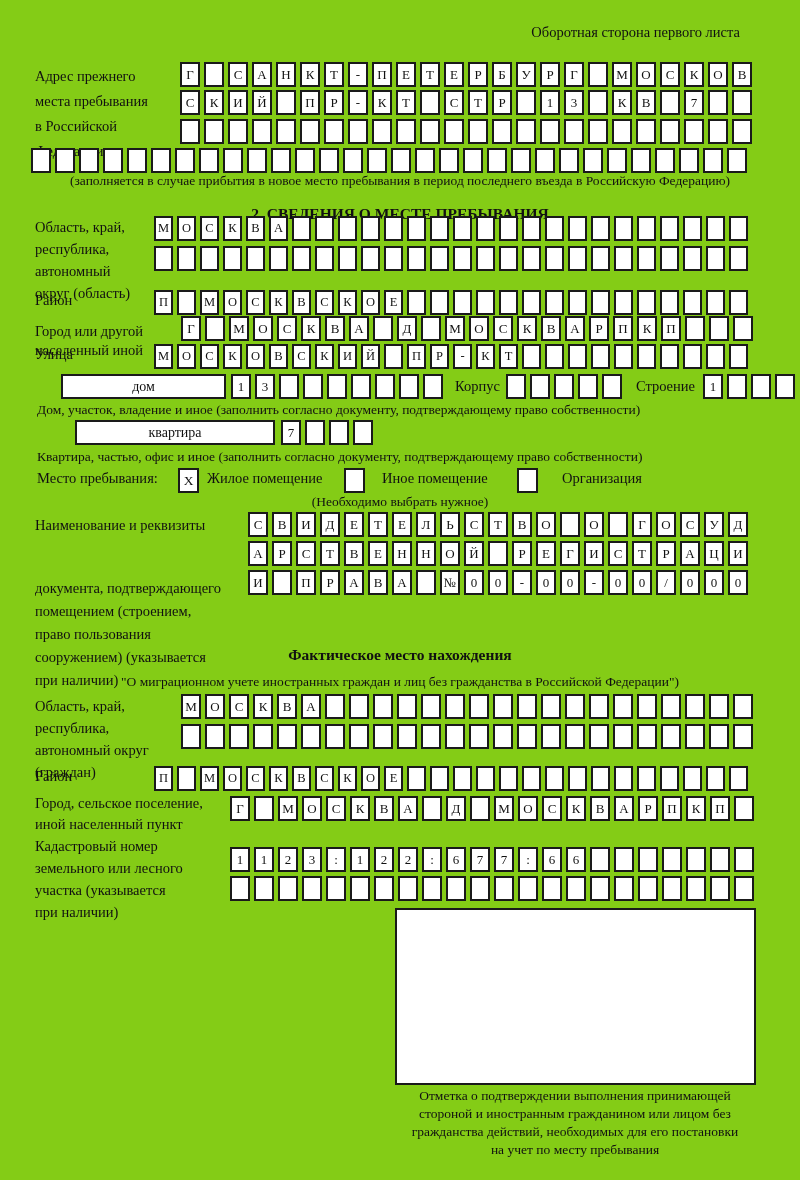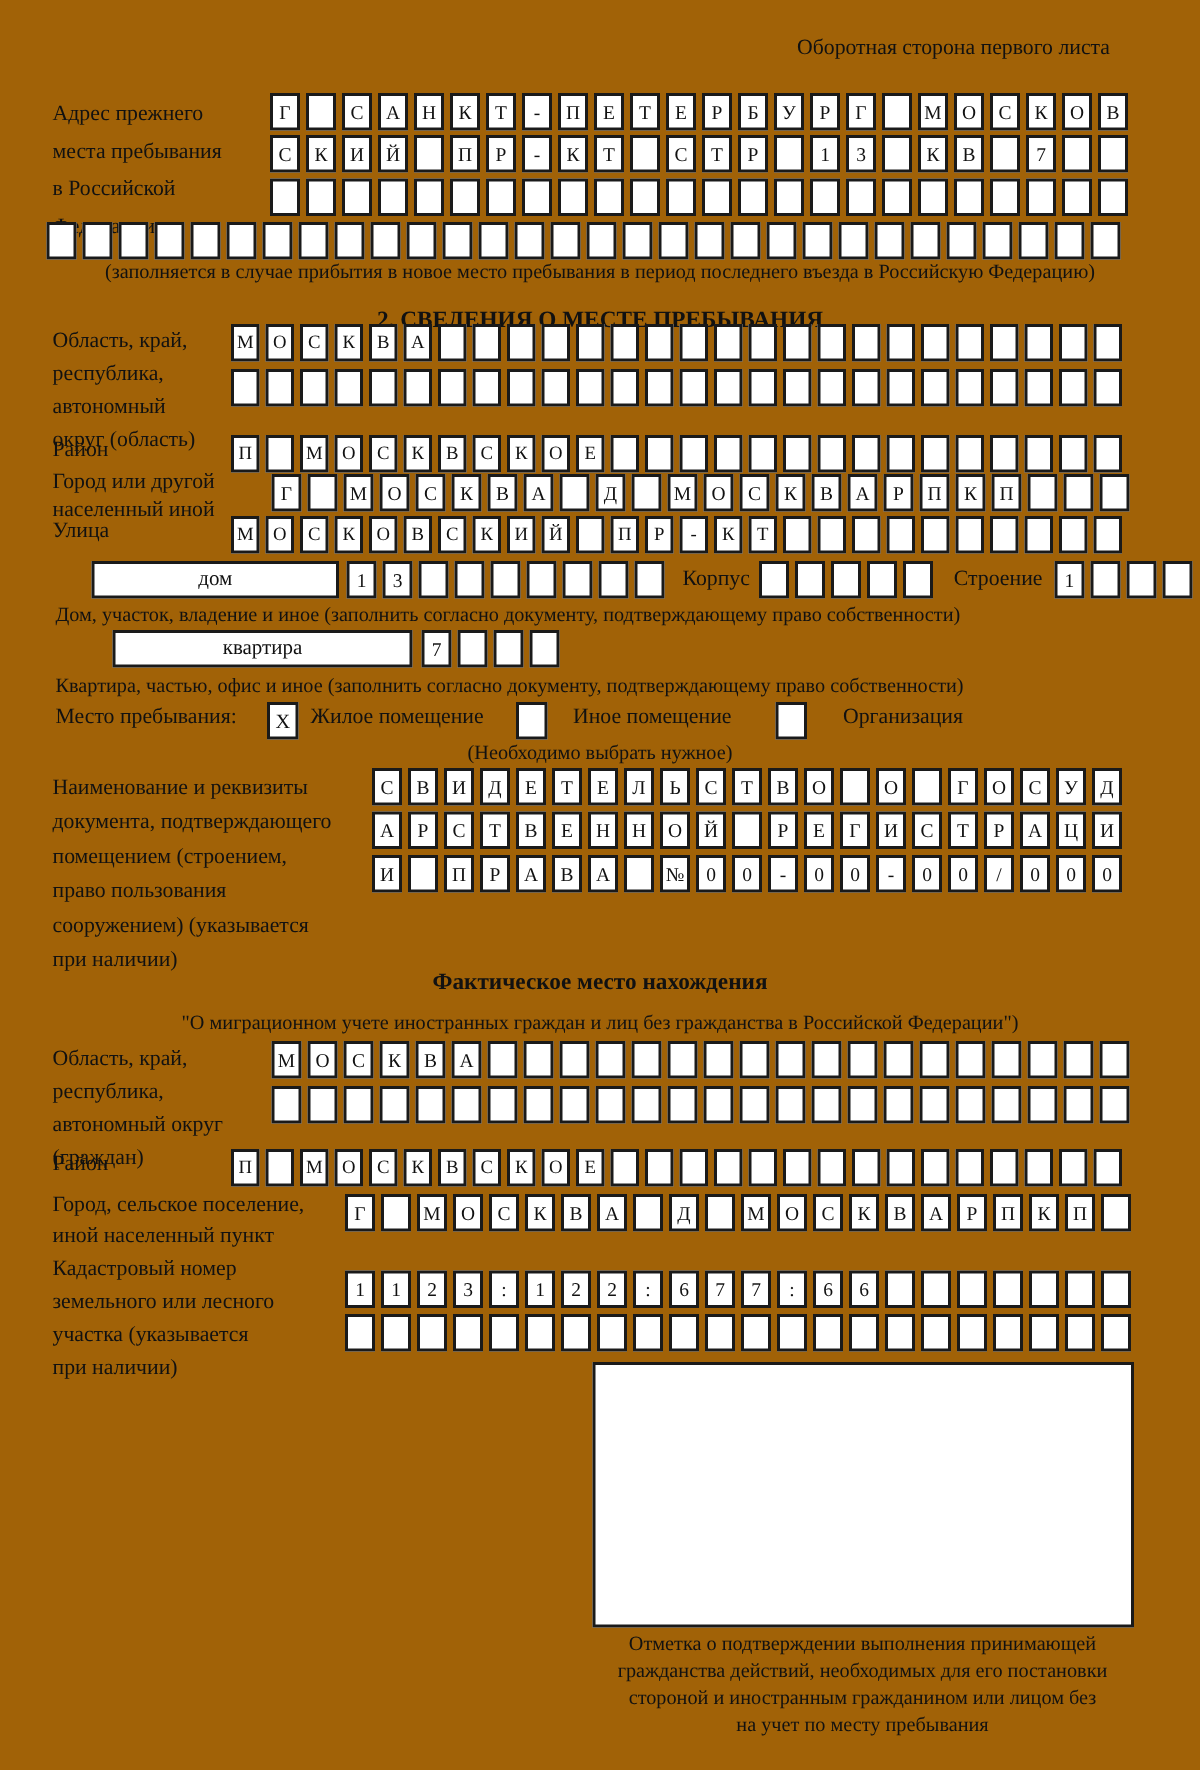--- a/index.html
+++ b/index.html
@@ -1,17 +1,17 @@
 <!DOCTYPE html>
 <html><head>
 <meta charset="utf-8">
 <style>
   html,body{margin:0;padding:0;background:#fff;}
   .page{
-    position:relative;width:800px;height:1180px;background:#a16207;
+    position:relative;width:800px;height:1180px;background:#84cc16;
     font-family:"Liberation Serif","DejaVu Serif",serif;color:#111;overflow:hidden;
   }
   .abs{position:absolute;}
   .lbl{font-size:14.5px;white-space:nowrap;}
   .lbl div{line-height:22px;}
   .note{font-size:13.5px;white-space:nowrap;}
   .center{left:0;right:0;text-align:center;}
   .title{font-weight:bold;font-size:15.5px;margin-top:13px;}
   .boxrow{position:absolute;display:flex;gap:4px;}
   .cell{
@@ -245,21 +245,21 @@
       <span class="cell"></span>
       <span class="cell"></span>
       <span class="cell"></span>
       <span class="cell"></span>
       <span class="cell"></span>
       <span class="cell"></span>
       <span class="cell"></span>
       <span class="cell"></span>
     </div>
 
-  <div class="abs lbl" style="left:35px;top:312px;">
+  <div class="abs lbl" style="left:35px;top:322px;">
     <div style="line-height:19px;">Город или другой</div>
     <div style="line-height:19px;">населенный иной</div>
   </div>
   <div class="boxrow" style="left:181px;top:316px;">
       <span class="cell">Г</span>
       <span class="cell"></span>
       <span class="cell">М</span>
       <span class="cell">О</span>
       <span class="cell">С</span>
       <span class="cell">К</span>
@@ -359,21 +359,21 @@
   <div class="abs chk" style="left:178px;top:468px;">X</div>
   <div class="abs lbl" style="left:207px;top:470px;">Жилое помещение</div>
   <div class="abs chk" style="left:344px;top:468px;"></div>
   <div class="abs lbl" style="left:382px;top:470px;">Иное помещение</div>
   <div class="abs chk" style="left:517px;top:468px;"></div>
   <div class="abs lbl" style="left:562px;top:470px;">Организация</div>
   <div class="abs note center" style="top:494px;">(Необходимо выбрать нужное)</div>
 
   <div class="abs lbl" style="left:35px;top:514px;">
     <div style="line-height:23px;">Наименование и реквизиты</div>
-    <div style="line-height:23px;">документа, подтверждающего</div>
+    <div style="line-height:23px;margin-top:40px;">документа, подтверждающего</div>
     <div style="line-height:23px;">помещением (строением,</div>
     <div style="line-height:23px;">право пользования</div>
     <div style="line-height:23px;">сооружением) (указывается</div>
     <div style="line-height:23px;">при наличии)</div>
   </div>
   <div class="boxrow" style="left:248px;top:512px;">
       <span class="cell">С</span>
       <span class="cell">В</span>
       <span class="cell">И</span>
       <span class="cell">Д</span>
@@ -614,18 +614,18 @@
       <span class="cell"></span>
       <span class="cell"></span>
       <span class="cell"></span>
       <span class="cell"></span>
       <span class="cell"></span>
     </div>
 
   <div class="abs bigbox" style="left:395px;top:908px;width:357px;height:173px;"></div>
   <div class="abs stampnote" style="left:375px;top:1087px;width:400px;">
     <div>Отметка о подтверждении выполнения принимающей</div>
+    <div>стороной и иностранным гражданином или лицом без</div>
     <div>гражданства действий, необходимых для его постановки</div>
-    <div>стороной и иностранным гражданином или лицом без</div>
     <div>на учет по месту пребывания</div>
   </div>
 
 </div>
 
 </body></html>

